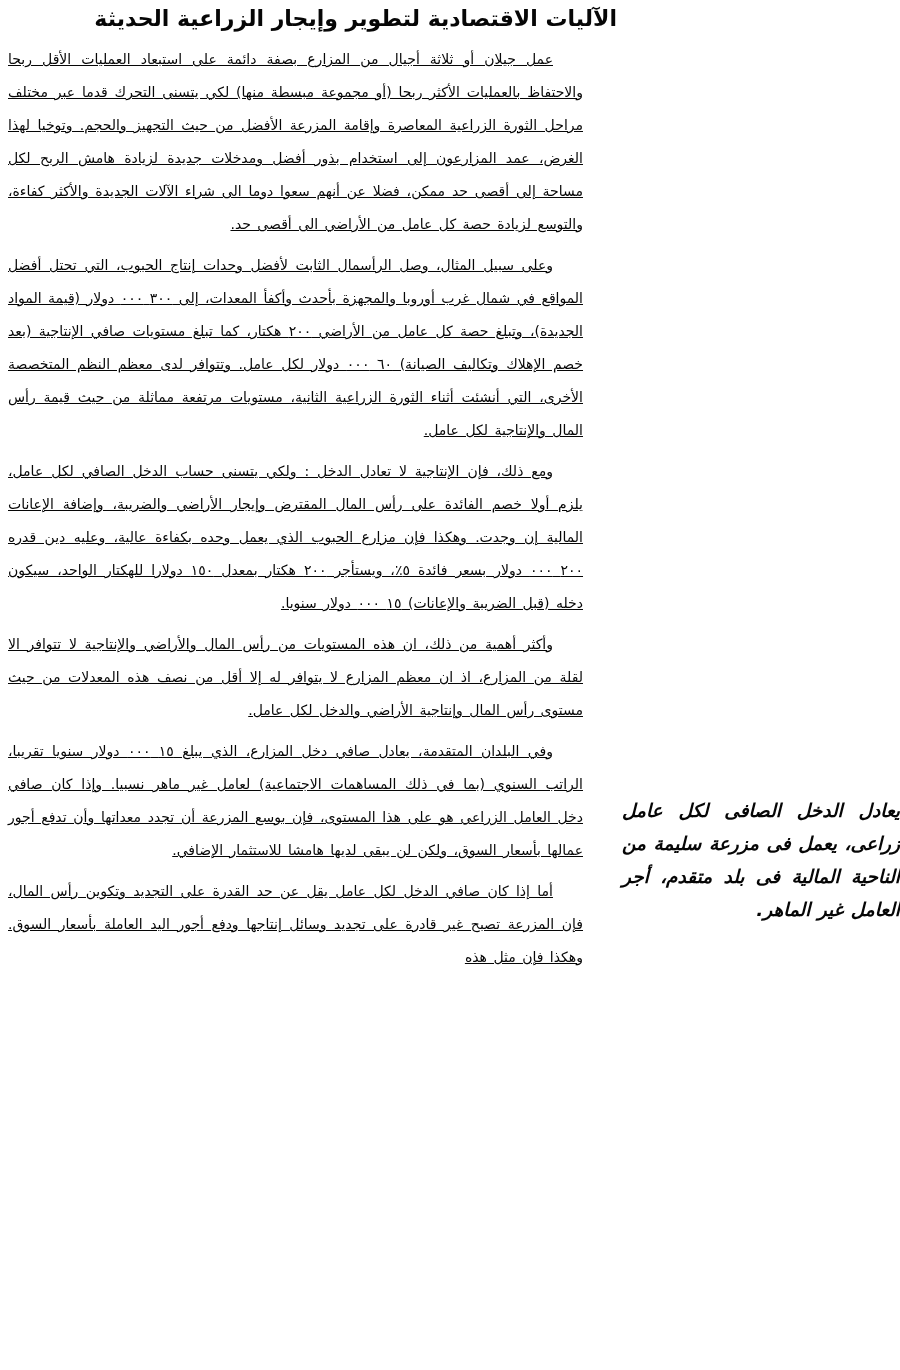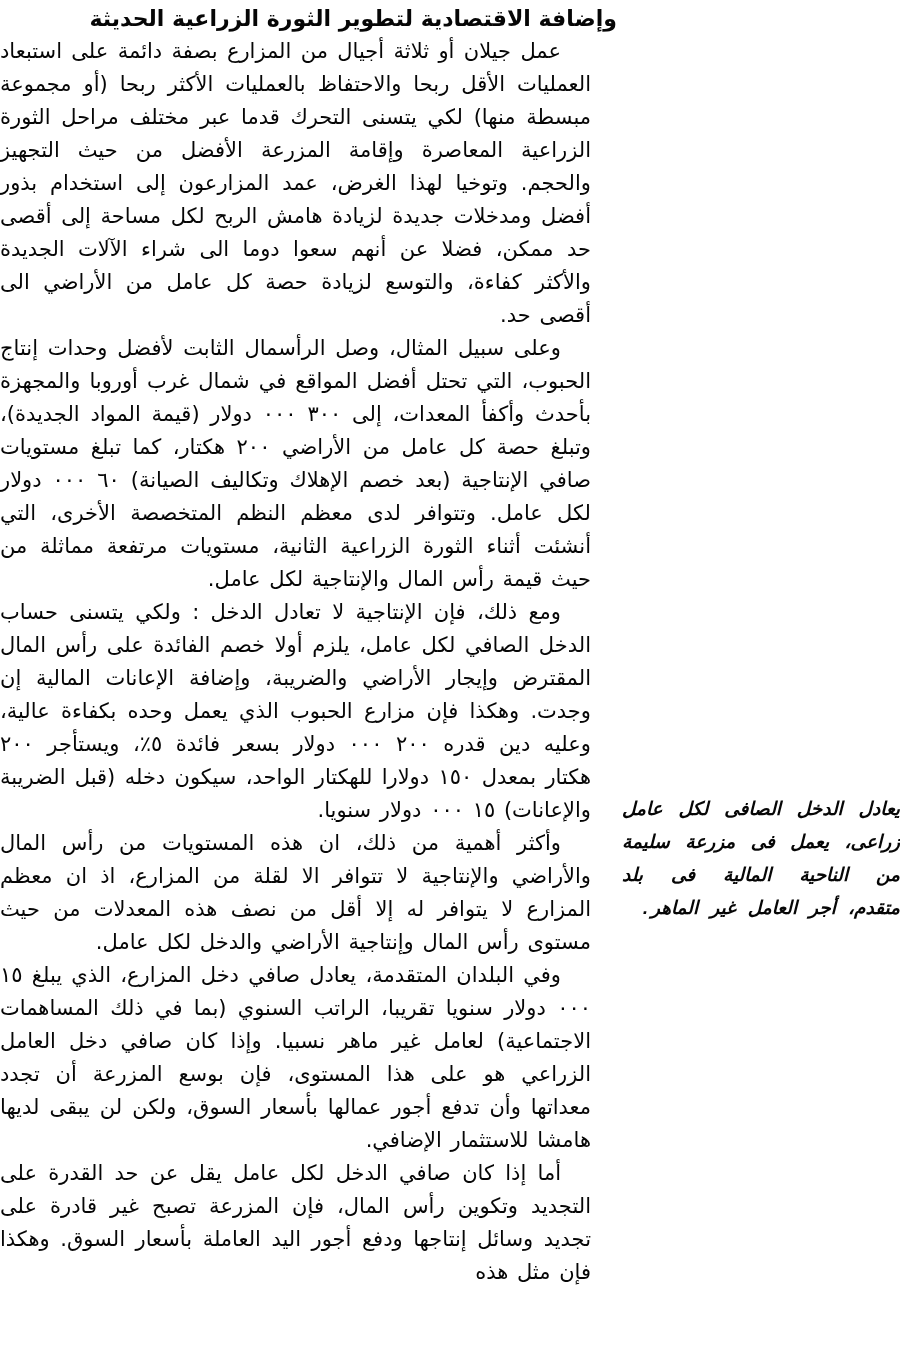--- a/index.html
+++ b/index.html
@@ -24,48 +24,48 @@
     font-size: 22px;
     font-weight: bold;
     line-height: 33px;
     white-space: nowrap;
   }
   .body-col {
     width: 591px;              
     direction: rtl;
   }
   .para {
-    margin: 0;
-    font-size: 21px;
+    margin: 8px;
+    font-size: 14px;
     line-height: 33px;
     text-align: justify;
     text-indent: 30px;         
     word-spacing: 2px;
+    text-decoration: underline;
   }
   .margin-note {
     position: absolute;
     left: 622px;
     top: 794px;
     width: 278px;
     direction: rtl;
     font-size: 18.5px;
     line-height: 33px;
     font-weight: bold;
     font-style: italic;
     text-align: justify;
     word-spacing: 1px;
-    font-family: Liberation Mono, monospace;
   }
 </style>
 </head>
 <body>
 
 <div class="page">
 
-  <h1 class="title">وإضافة الاقتصادية لتطوير الثورة الزراعية الحديثة</h1>
+  <h1 class="title">الآليات الاقتصادية لتطوير وإيجار الزراعية الحديثة</h1>
 
   <div class="body-col">
     <p class="para">عمل جيلان أو ثلاثة أجيال من المزارع بصفة دائمة على استبعاد العمليات الأقل ربحا والاحتفاظ بالعمليات الأكثر ربحا (أو مجموعة مبسطة منها) لكي يتسنى التحرك قدما عبر مختلف مراحل الثورة الزراعية المعاصرة وإقامة المزرعة الأفضل من حيث التجهيز والحجم. وتوخيا لهذا الغرض، عمد المزارعون إلى استخدام بذور أفضل ومدخلات جديدة لزيادة هامش الربح لكل مساحة إلى أقصى حد ممكن، فضلا عن أنهم سعوا دوما الى شراء الآلات الجديدة والأكثر كفاءة، والتوسع لزيادة حصة كل عامل من الأراضي الى أقصى حد.</p>
     <p class="para">وعلى سبيل المثال، وصل الرأسمال الثابت لأفضل وحدات إنتاج الحبوب، التي تحتل أفضل المواقع في شمال غرب أوروبا والمجهزة بأحدث وأكفأ المعدات، إلى ٣٠٠ ٠٠٠ دولار (قيمة المواد الجديدة)، وتبلغ حصة كل عامل من الأراضي ٢٠٠ هكتار، كما تبلغ مستويات صافي الإنتاجية (بعد خصم الإهلاك وتكاليف الصيانة) ٦٠ ٠٠٠ دولار لكل عامل. وتتوافر لدى معظم النظم المتخصصة الأخرى، التي أنشئت أثناء الثورة الزراعية الثانية، مستويات مرتفعة مماثلة من حيث قيمة رأس المال والإنتاجية لكل عامل.</p>
     <p class="para">ومع ذلك، فإن الإنتاجية لا تعادل الدخل : ولكي يتسنى حساب الدخل الصافي لكل عامل، يلزم أولا خصم الفائدة على رأس المال المقترض وإيجار الأراضي والضريبة، وإضافة الإعانات المالية إن وجدت. وهكذا فإن مزارع الحبوب الذي يعمل وحده بكفاءة عالية، وعليه دين قدره ٢٠٠ ٠٠٠ دولار بسعر فائدة ٥٪، ويستأجر ٢٠٠ هكتار بمعدل ١٥٠ دولارا للهكتار الواحد، سيكون دخله (قبل الضريبة والإعانات) ١٥ ٠٠٠ دولار سنويا.</p>
     <p class="para">وأكثر أهمية من ذلك، ان هذه المستويات من رأس المال والأراضي والإنتاجية لا تتوافر الا لقلة من المزارع، اذ ان معظم المزارع لا يتوافر له إلا أقل من نصف هذه المعدلات من حيث مستوى رأس المال وإنتاجية الأراضي والدخل لكل عامل.</p>
     <p class="para">وفي البلدان المتقدمة، يعادل صافي دخل المزارع، الذي يبلغ ١٥ ٠٠٠ دولار سنويا تقريبا، الراتب السنوي (بما في ذلك المساهمات الاجتماعية) لعامل غير ماهر نسبيا. وإذا كان صافي دخل العامل الزراعي هو على هذا المستوى، فإن بوسع المزرعة أن تجدد معداتها وأن تدفع أجور عمالها بأسعار السوق، ولكن لن يبقى لديها هامشا للاستثمار الإضافي.</p>
     <p class="para">أما إذا كان صافي الدخل لكل عامل يقل عن حد القدرة على التجديد وتكوين رأس المال، فإن المزرعة تصبح غير قادرة على تجديد وسائل إنتاجها ودفع أجور اليد العاملة بأسعار السوق. وهكذا فإن مثل هذه</p>
 
   </div>

